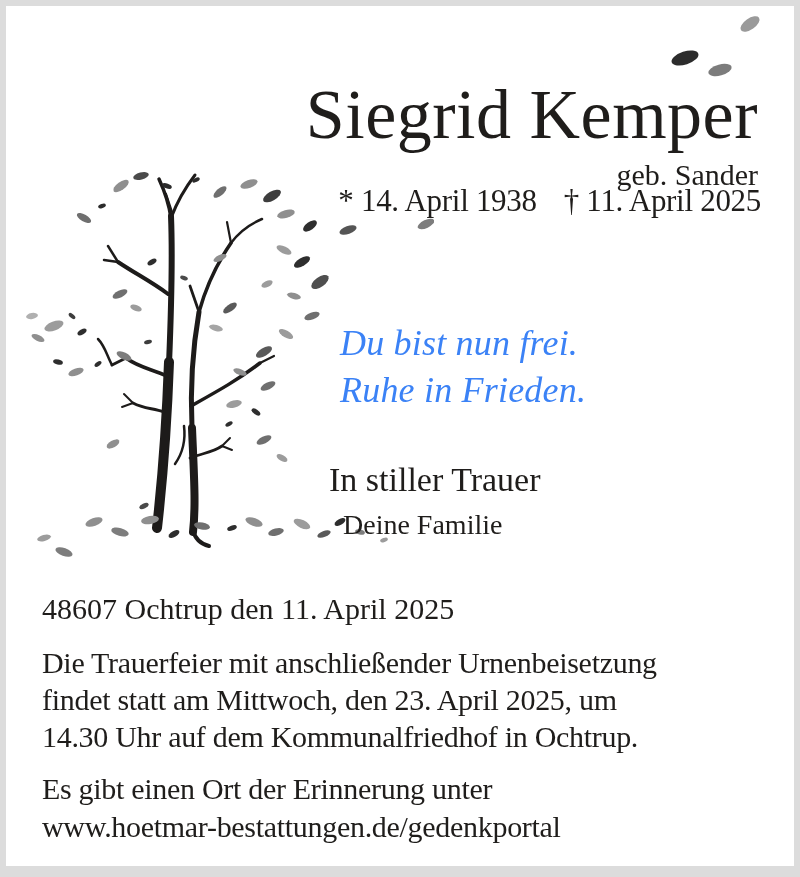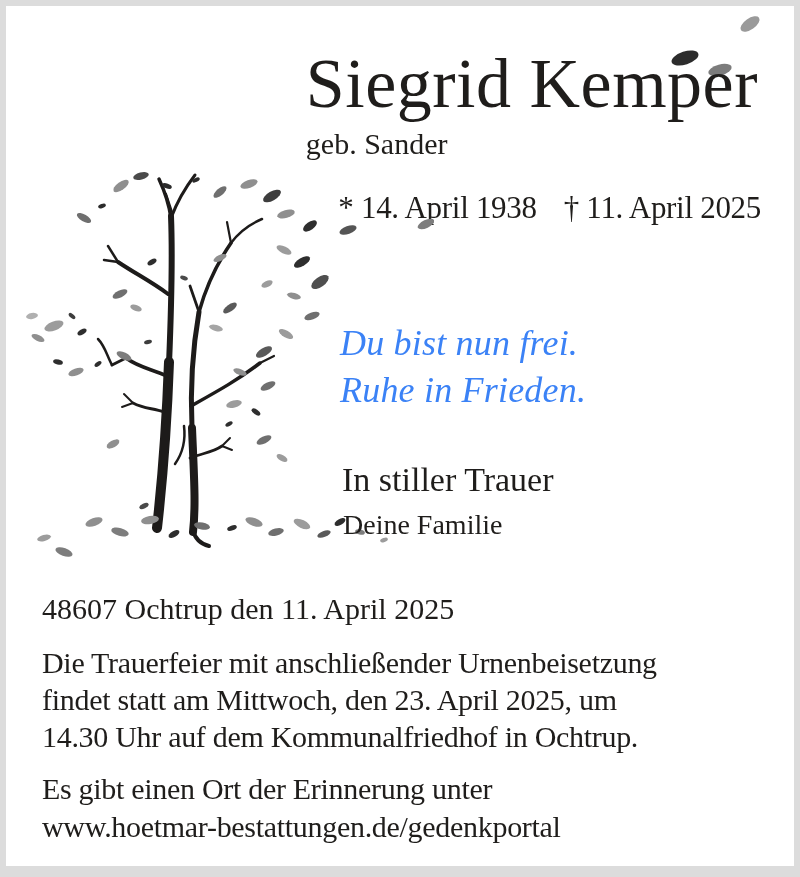--- a/index.html
+++ b/index.html
@@ -8,36 +8,36 @@
     background:#dcdcdc;
     font-family:"Liberation Serif", serif;
     color:#1f1d1b;
     overflow:hidden;
   }
   .sheet{
     position:absolute;left:6px;top:6px;width:788px;height:860px;
     background:#ffffff;
   }
   .header{
-    position:absolute;top:42px;right:36px;text-align:left;
+    position:absolute;top:73px;right:36px;text-align:right;
   }
   .name{font-size:70px;line-height:72px;letter-spacing:0.5px;}
   .maiden{font-size:30px;line-height:34px;margin-top:7px;}
   .dates{
-    position:absolute;top:184px;right:33px;
+    position:absolute;top:177px;right:33px;
     font-size:31px;line-height:36px;letter-spacing:-0.3px;white-space:nowrap;
   }
   .dates .gap{display:inline-block;width:27px;}
   .quote{
     position:absolute;left:334px;top:314px;
     font-style:italic;font-size:36px;line-height:47px;color:#3b82f6;
     letter-spacing:0.2px;
   }
   .mourning{
-    position:absolute;left:336px;top:455px;
+    position:absolute;left:323px;top:455px;
     font-size:34px;line-height:38px;
   }
   .family{
     position:absolute;left:337px;top:503px;
     font-size:28px;line-height:32px;
   }
   .placedate{
     position:absolute;left:36px;top:585px;
     font-size:30px;line-height:35px;
   }

